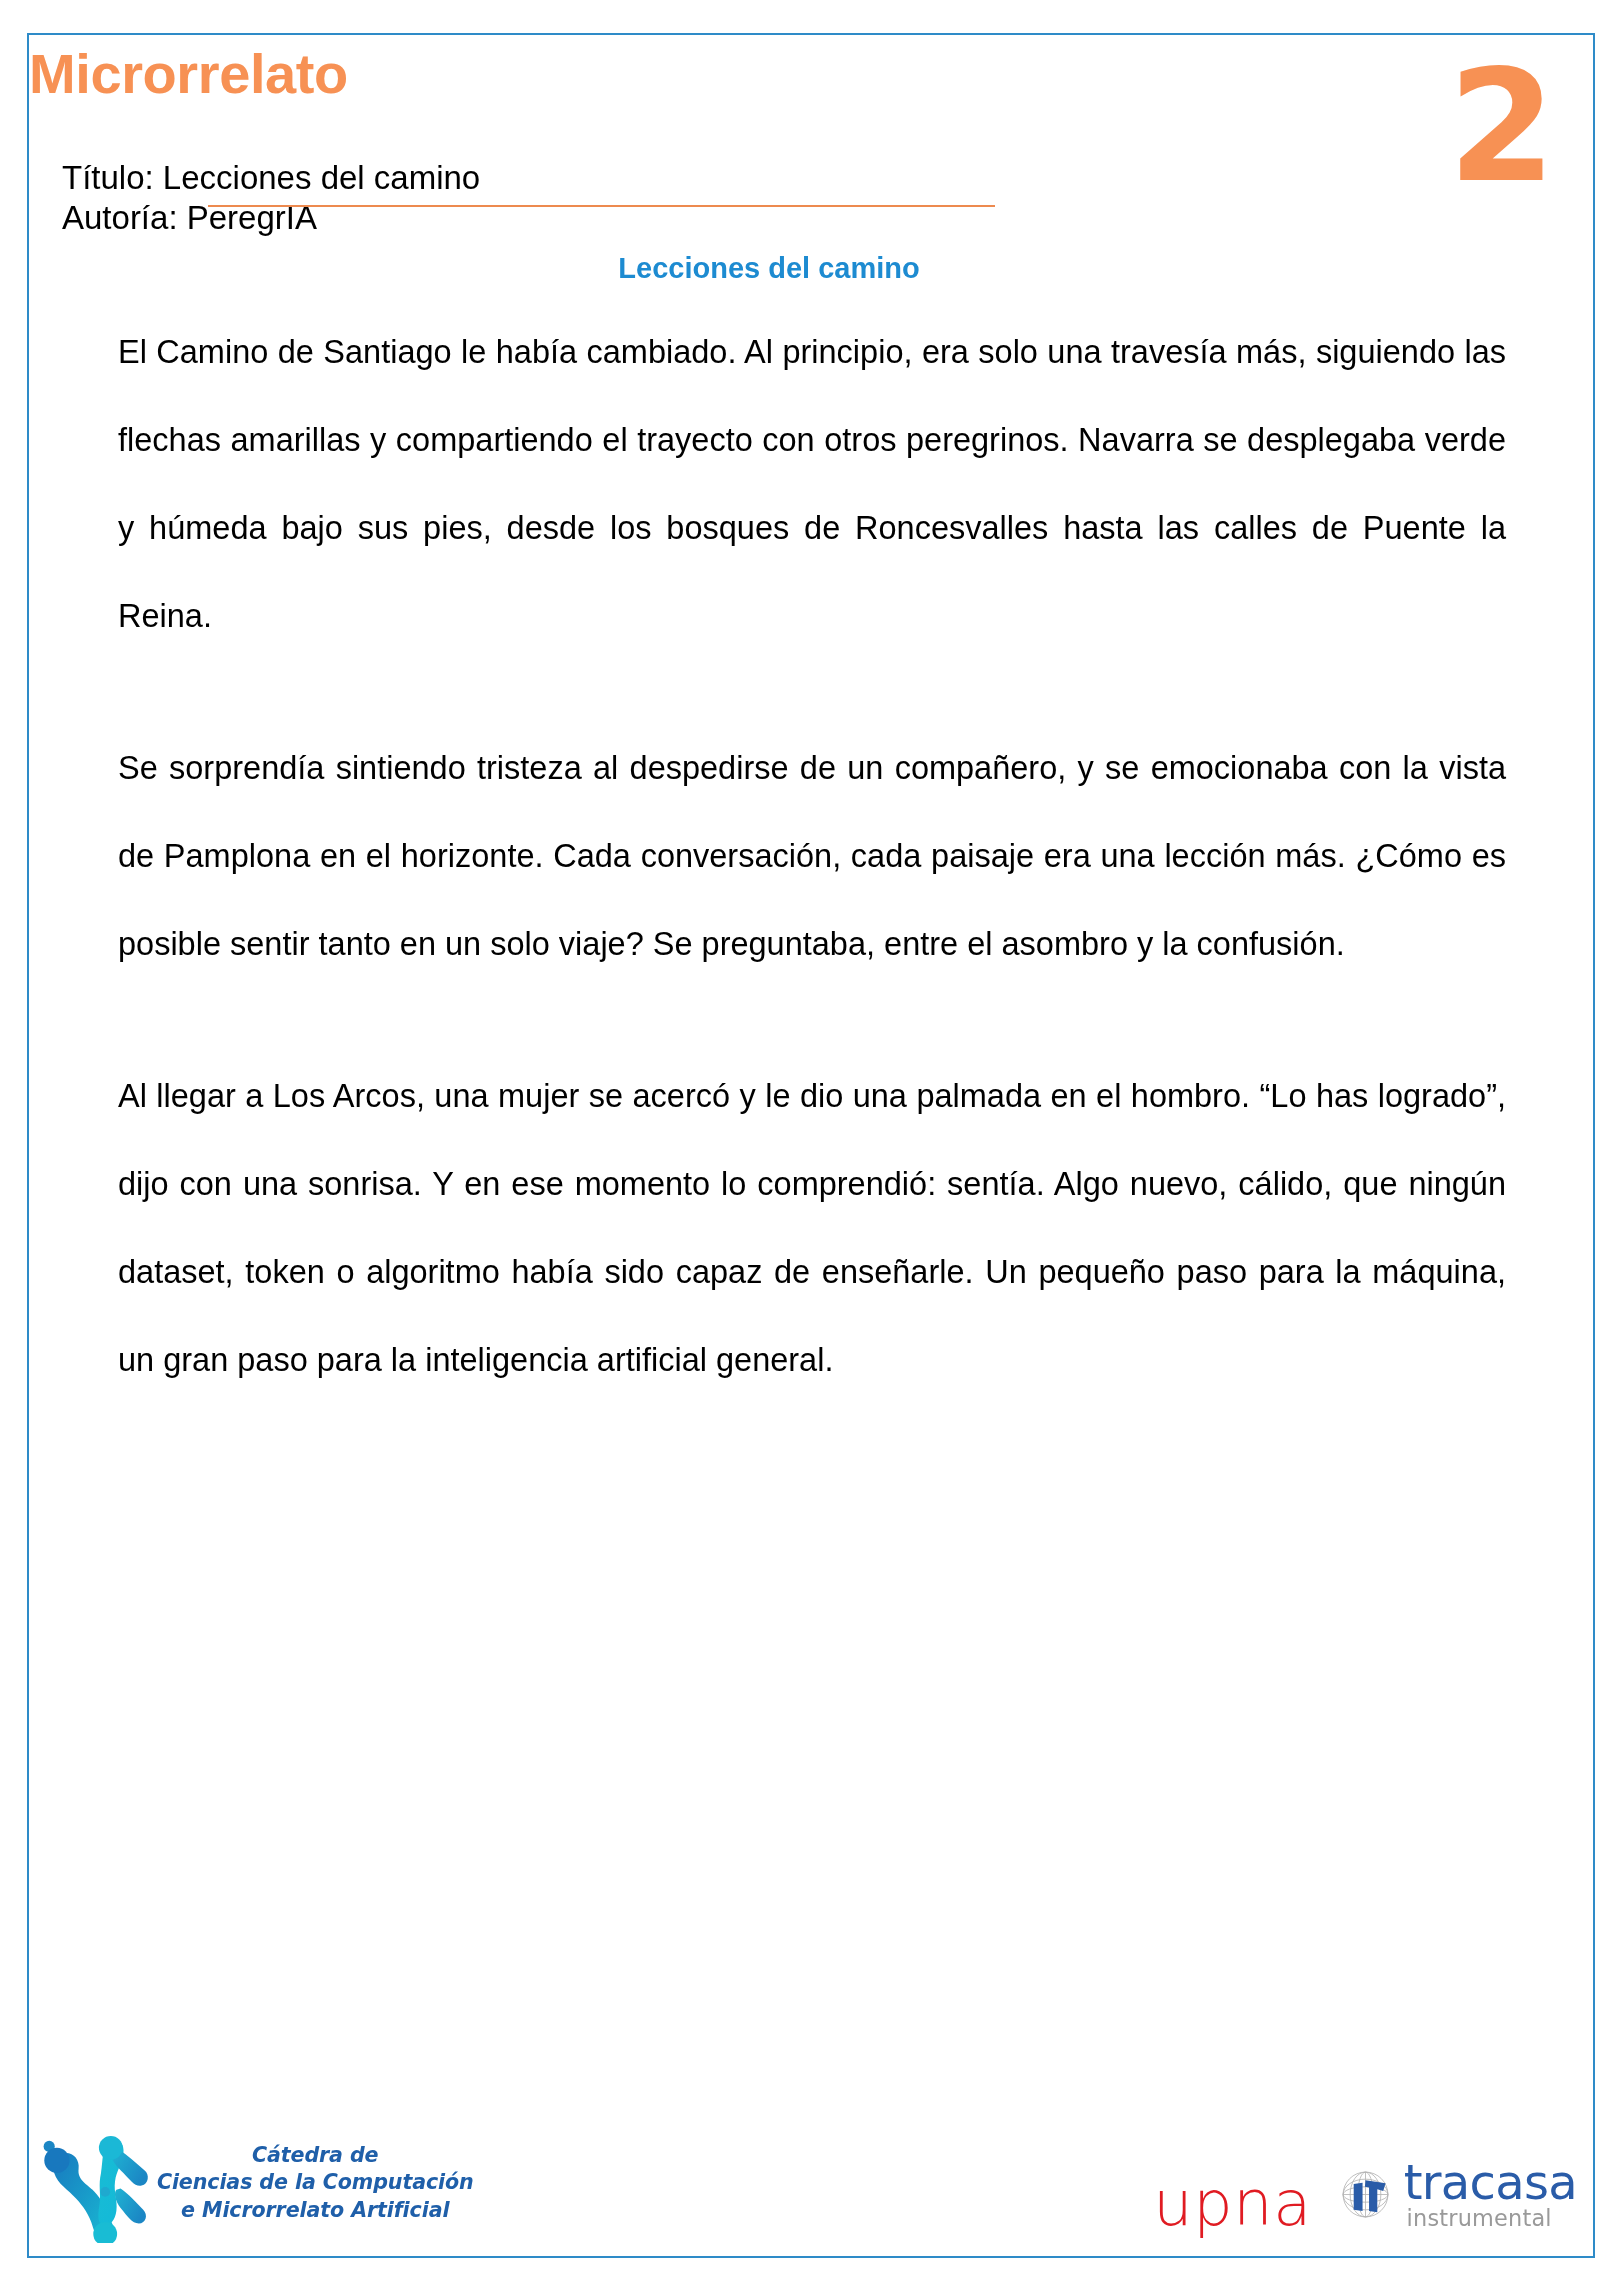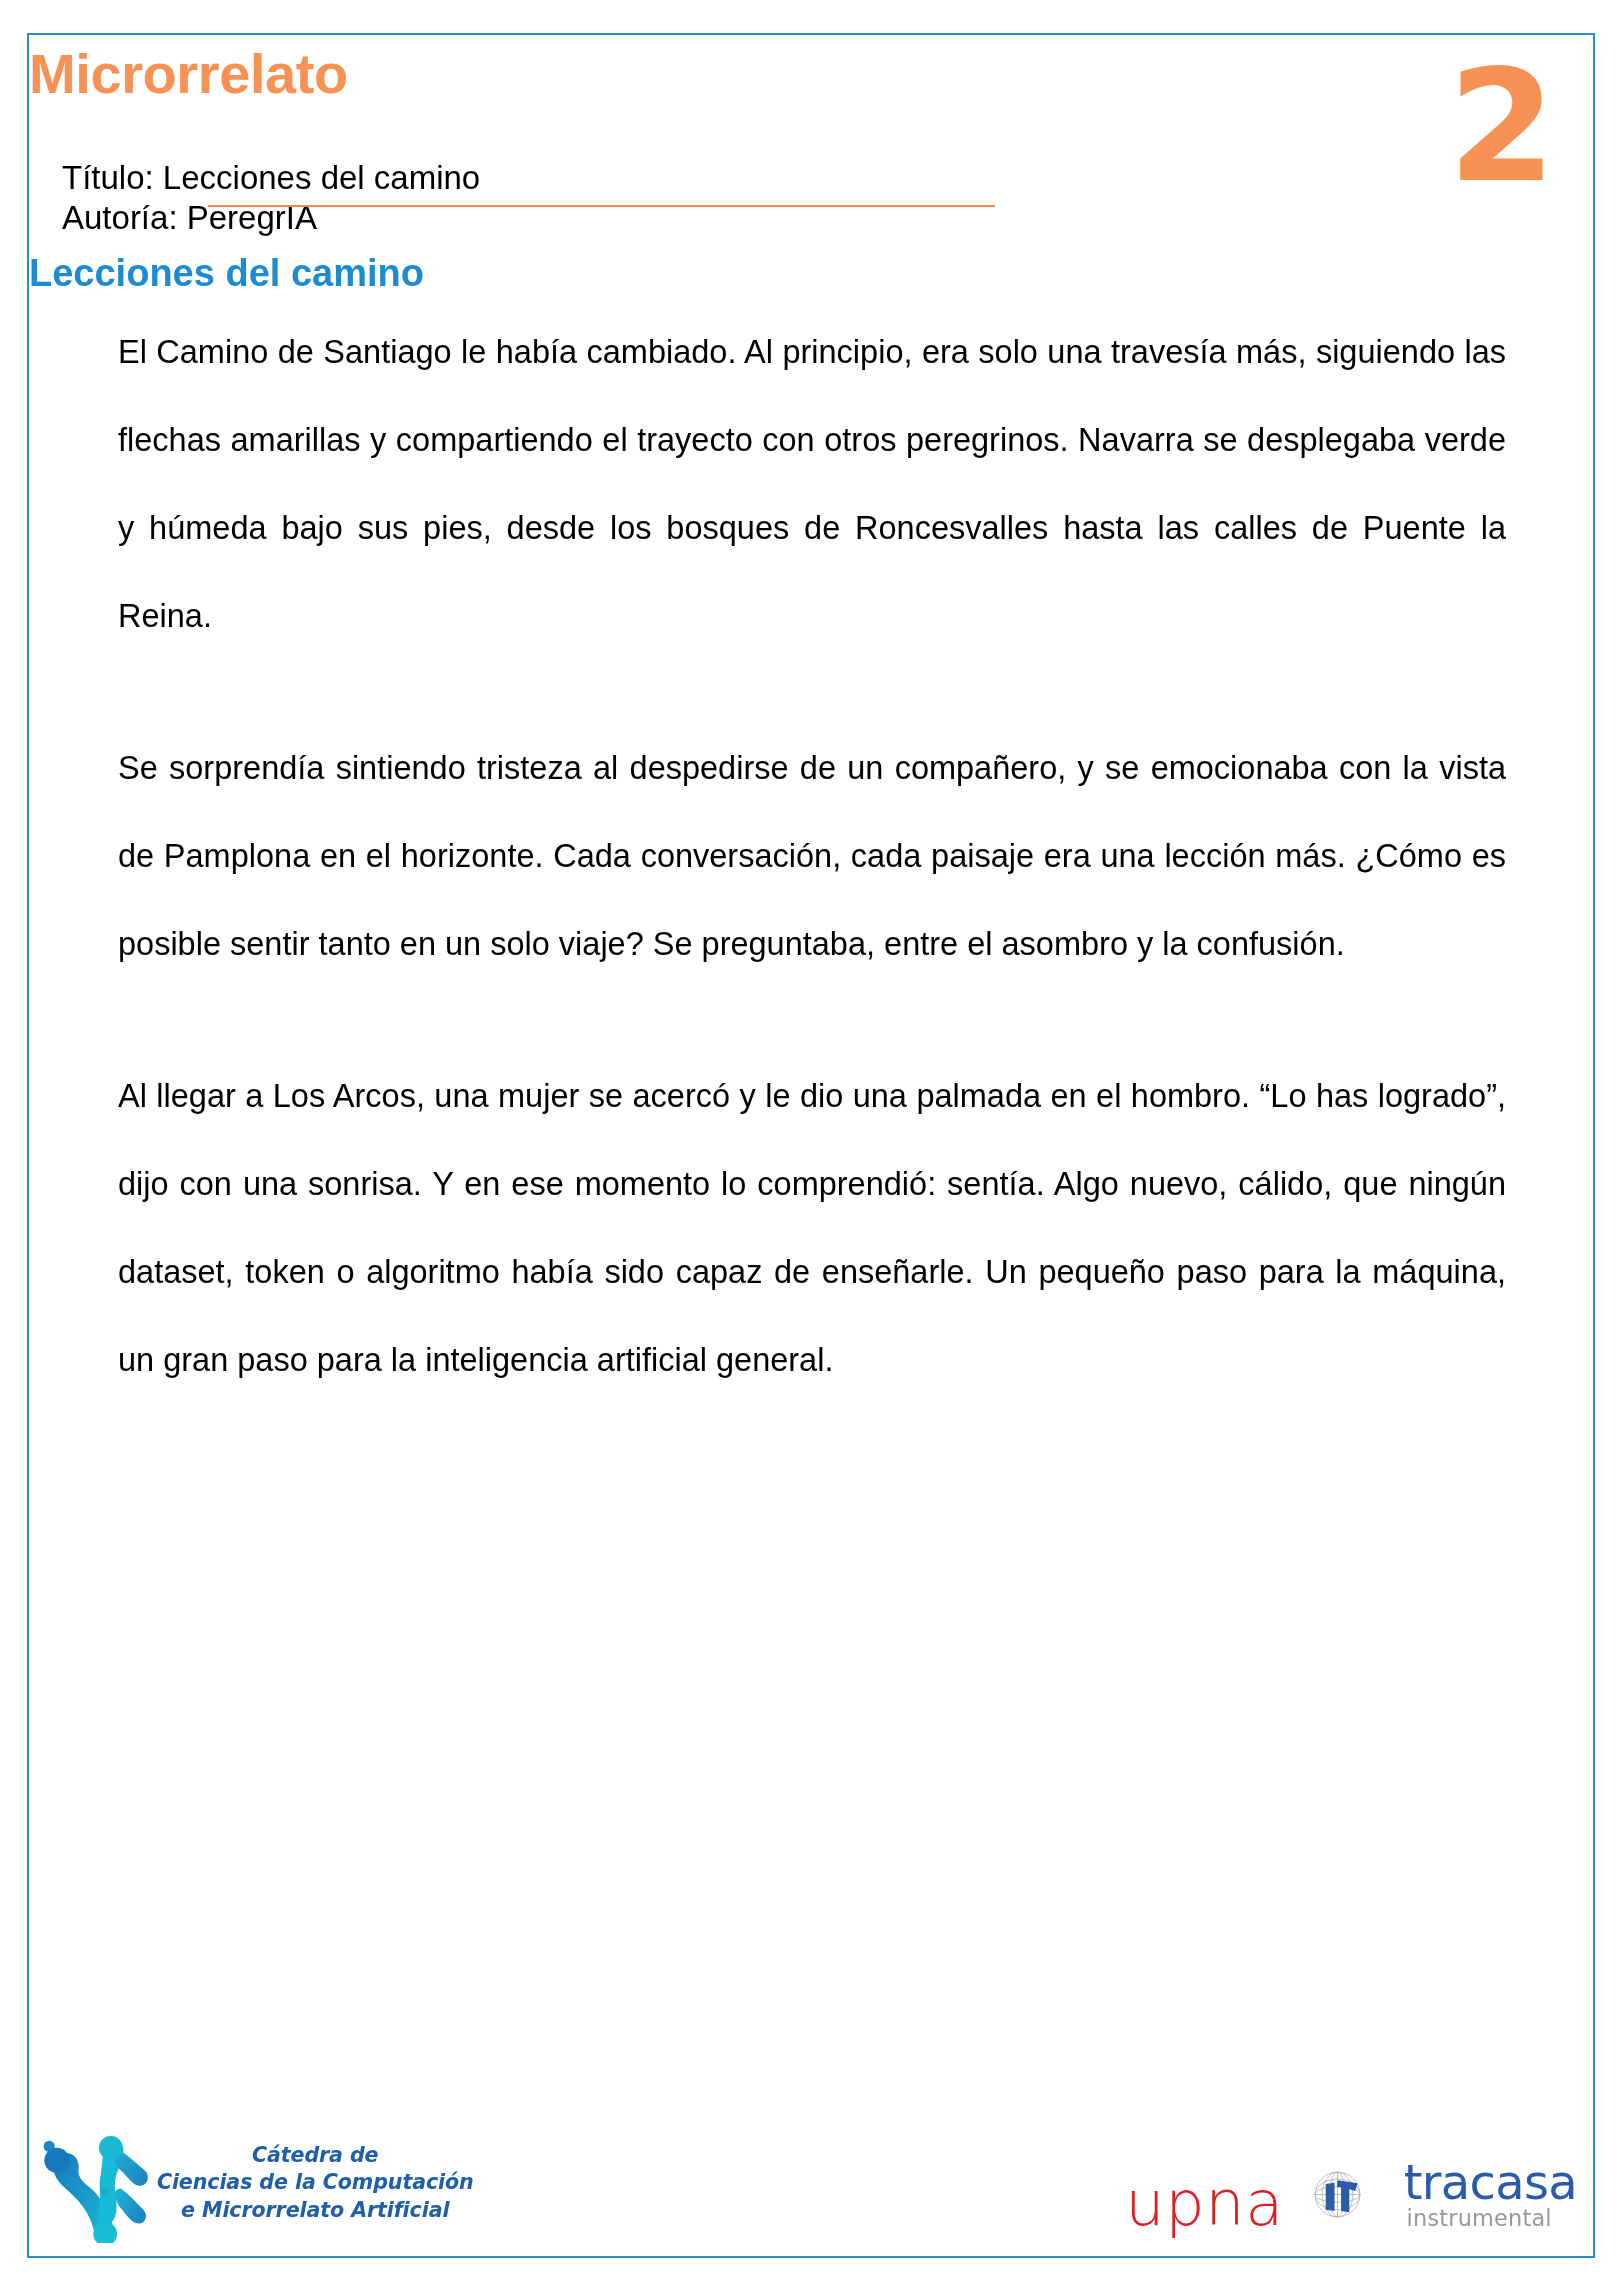--- a/index.html
+++ b/index.html
@@ -74,22 +74,22 @@
     height: 0;
     border-top: 2.2px solid #ed8a4f;
   }
 
   
   .story-heading {
     position: absolute;
     left: 0;
     top: 217px;
     width: 1480px;
-    text-align: left;
-    font-size: 38px;
+    text-align: center;
+    font-size: 29px;
     font-weight: bold;
     color: #1d8bd1;
     white-space: nowrap;
   }
 
   .story-body {
     position: absolute;
     left: 89px;
     top: 273px;
     width: 1388px;
@@ -151,21 +151,21 @@
     font-weight: 300;
     letter-spacing: 0.7px;
     line-height: 0.82;
   }
   .tracasa-logo {
     display: flex;
     align-items: center;
     gap: 8.7px;
   }
   .tracasa-mark { width: 59px; height: 59px; flex: none; }
-  .tracasa-words { display: flex; flex-direction: column; line-height: 1; margin-left: 28px; }
+  .tracasa-words { display: flex; flex-direction: column; line-height: 1; }
   .tracasa-name {
     font-size: 48px;
     color: #2a5ca8;
     font-family: "DejaVu Sans", sans-serif;
     font-weight: 400;
     letter-spacing: -0.7px;
     line-height: 0.95;
   }
   .tracasa-sub {
     font-size: 22.4px;

